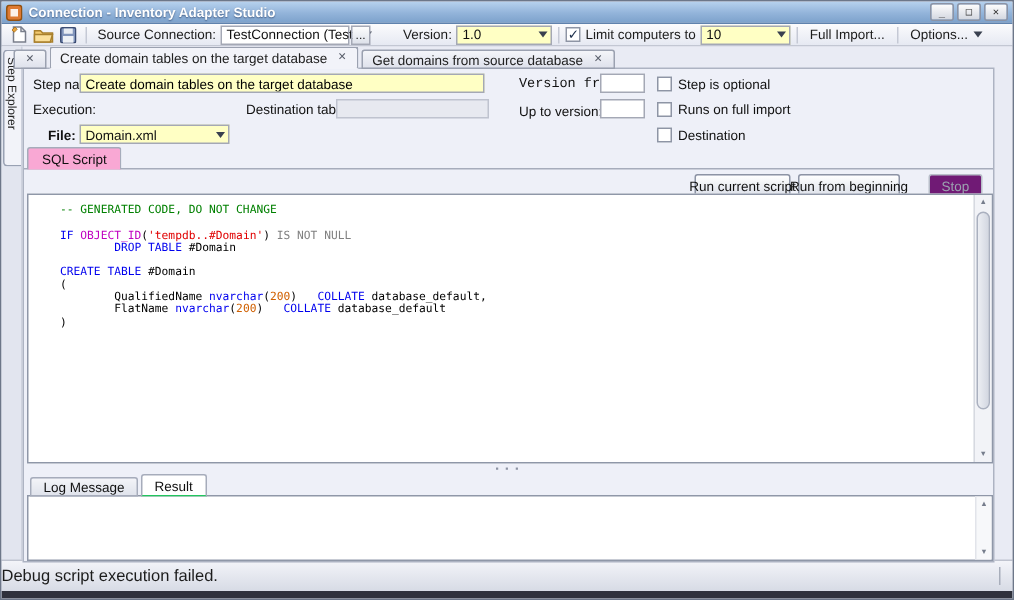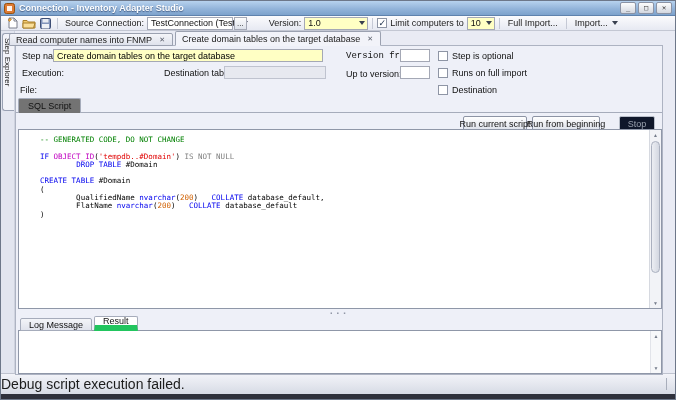--- a/index.html
+++ b/index.html
@@ -59,27 +59,27 @@
     padding:0 3px;font-family:"Liberation Sans",sans-serif;background:#fff;}
   .txt.yellow{background:#ffffc4;}
   .txt.disabled{background:#e7e9f0;border-color:#bfc3cf;}
   .fcombo{position:absolute;height:13px;}
   .flatcombo{position:absolute;display:inline-flex;align-items:center;font-size:9px;height:13px;}
   .flatcombo::after{content:"";margin-left:5px;border-left:3px solid transparent;
     border-right:3px solid transparent;border-top:4px solid #39404f;}
   .fcheck{position:absolute;display:flex;align-items:center;gap:4px;font-size:9px;height:12px;}
   
   .script-tab{position:absolute;left:2px;top:52px;height:15px;padding:0 9px;
-    display:flex;align-items:center;font-size:9px;background:#737373;
+    display:flex;align-items:center;font-size:9px;background:#f9a8d4;
     border:1px solid #a6acbb;border-bottom:none;border-radius:2px 2px 0 0;z-index:2;}
   .script-area{position:absolute;left:0;top:66px;width:646px;height:197px;border-top:1px solid #a6acbb;}
   .btn{position:absolute;height:15px;border:1px solid #8d94a5;border-radius:2px;
     background:linear-gradient(#ffffff,#dde1ea);font-size:9px;display:flex;
     align-items:center;justify-content:center;color:#111;white-space:nowrap;}
-  .btn.disabled{color:#9ba2af;background:#0f172a;border-color:#b8bec9;}
+  .btn.disabled{color:#9ba2af;background:#701a75;border-color:#b8bec9;}
   .editor{position:absolute;left:2px;top:16px;width:644px;height:180px;
     border:1px solid #8f97a8;background:#fff;}
   .code{position:absolute;left:0;top:0;right:12px;bottom:0;padding:6px 0 0 21px;
     font-family:"DejaVu Sans Mono",monospace;font-size:7.5px;line-height:8.3px;
     white-space:pre;overflow:hidden;}
   .tk-cm{color:#008000}.tk-kw{color:#0000ee}.tk-str{color:#e00000}
   .tk-fn{color:#c000c0}.tk-num{color:#d06000}.tk-op{color:#808080}.tk-pl{color:#000}
   .vscroll{position:absolute;top:0;right:0;width:12px;height:100%;
     background:#f2f3f7;border-left:1px solid #d6d9e0;}
   .arr-up,.arr-dn{position:absolute;left:0;right:0;height:10px;color:#767d8c;
@@ -89,30 +89,30 @@
   .thumb{position:absolute;left:1px;right:1px;top:11px;height:132px;
     background:linear-gradient(90deg,#eceef3,#d3d7e1);border:1px solid #aab0bf;border-radius:5px;}
   
   .grip{position:absolute;left:0;right:0;top:263px;height:7px;text-align:center;
     font-size:6px;line-height:6px;color:#8d93a3;letter-spacing:2px;}
   .grip::after{content:"■ ■ ■";font-size:3px;letter-spacing:2px;}
   .btabstrip{position:absolute;left:4px;top:270px;height:15px;display:flex;align-items:flex-end;z-index:3;}
   .btab{height:13px;display:flex;align-items:center;padding:0 8px;font-size:9px;
     border:1px solid #a6acbb;background:linear-gradient(#f3f4f8,#e0e3ec);
     margin-right:2px;border-radius:2px 2px 0 0;white-space:nowrap;}
-  .btab.active{background:#fff;height:15px;border-bottom:6px solid #22c55e;}
+  .btab.active{background:#fff;height:15px;border-bottom:1px solid #22c55e;}
   .result-panel{position:absolute;left:2px;top:284px;width:644px;height:44px;
     border:1px solid #8f97a8;background:#fff;}
   .result-scroll{position:absolute;top:0;right:0;width:11px;height:100%;
     background:#f7f8fa;border-left:1px solid #e2e4ea;}
   
   .statusbar{position:absolute;left:0;right:0;bottom:5px;height:21px;
     background:linear-gradient(#f3f4f9,#d7dbe5);border-top:1px solid #bfc3cf;
     display:flex;align-items:center;justify-content:space-between;padding-right:8px;
-    font-size:14px;color:#1c1c1c;}
+    font-size:11px;color:#1c1c1c;}
   .sb-sep{width:1px;height:12px;background:#a8aebb;margin-left:6px;}
   .bottom-edge{position:absolute;left:0;right:0;bottom:0;height:5px;background:#2f313c;}
 </style>
 </head>
 <body>
 
 <div class="window">
 
   <div class="titlebar">
     <span class="app-icon">
@@ -156,43 +156,46 @@
       <span>TestConnection (Test)</span>
     </span>
     <span class="mini-btn">...</span>
     <span class="tb-label" style="margin-left:22px;">Version:</span>
     <span class="combo yellow" style="width:64px;">
       <span>1.0</span>
     </span>
     <span class="tb-sep"></span>
     <span class="cbx checked"></span>
     <span class="tb-label">Limit computers to</span>
-    <span class="combo yellow" style="width:28px;">
+    <span class="combo yellow" style="width:60px;">
       <span>10</span>
     </span>
     <span class="tb-sep"></span>
     <span class="flat-btn">Full Import...</span>
     <span class="tb-sep"></span>
     <span class="flat-btn caret">
-      <span>Import...</span>
+      <span>Options...</span>
     </span>
   </div>
 
   <div class="workspace">
     <div class="side-strip">
       <div class="side-tab">Step Explorer</div>
     </div>
 
     <div class="tabstrip">
       <div class="mtab">
-        <span>Read computer names into FNMP</span>
         <span class="tab-close"></span>
       </div>
       <div class="mtab active">
         <span>Create domain tables on the target database</span>
+        <span class="tab-close"></span>
+      </div>
+      <div class="mtab">
+        <span>Get domains from source database</span>
         <span class="tab-close"></span>
       </div>
     </div>
 
     <div class="page">
 
       <span class="f-label" style="left:6px;top:4px;">Step name:</span>
       <input class="txt yellow" style="left: 37px; top: 3px; width: 270px;" value="Create domain tables on the target database">
       <span class="f-label" style="left:330px;top:4px;font-family:Liberation Mono, monospace;">Version from:</span>
       <input class="txt" style="left: 384px; top: 3px; width: 30px;" value="">
@@ -206,21 +209,24 @@
       <input class="txt disabled" style="left: 208px; top: 20px; width: 102px;" disabled="" value="">
       <span class="flatcombo" style="left:330px;top:21px;">
         <span>Up to version:</span>
       </span>
       <input class="txt" style="left: 384px; top: 20px; width: 30px;" value="">
       <span class="fcheck" style="left:422px;top:21px;">
         <span class="cbx"></span>
         <span>Runs on full import</span>
       </span>
 
-      <span class="f-label" style="left:4px;top:38px;">File:</span>
+      <span class="f-label" style="left:16px;top:38px;font-weight:bold;">File:</span>
+      <span class="combo yellow fcombo" style="left:37px;top:37px;width:100px;">
+        <span>Domain.xml</span>
+      </span>
       <span class="fcheck" style="left:422px;top:38px;">
         <span class="cbx"></span>
         <span>Destination</span>
       </span>
 
       <div class="script-tab">SQL Script</div>
       <div class="script-area">
         <div class="btn" style="left:447px;top:3px;width:64px;">Run current script</div>
         <div class="btn" style="left:516px;top:3px;width:68px;">Run from beginning</div>
         <div class="btn disabled" style="left:603px;top:3px;width:36px;">Stop</div>

